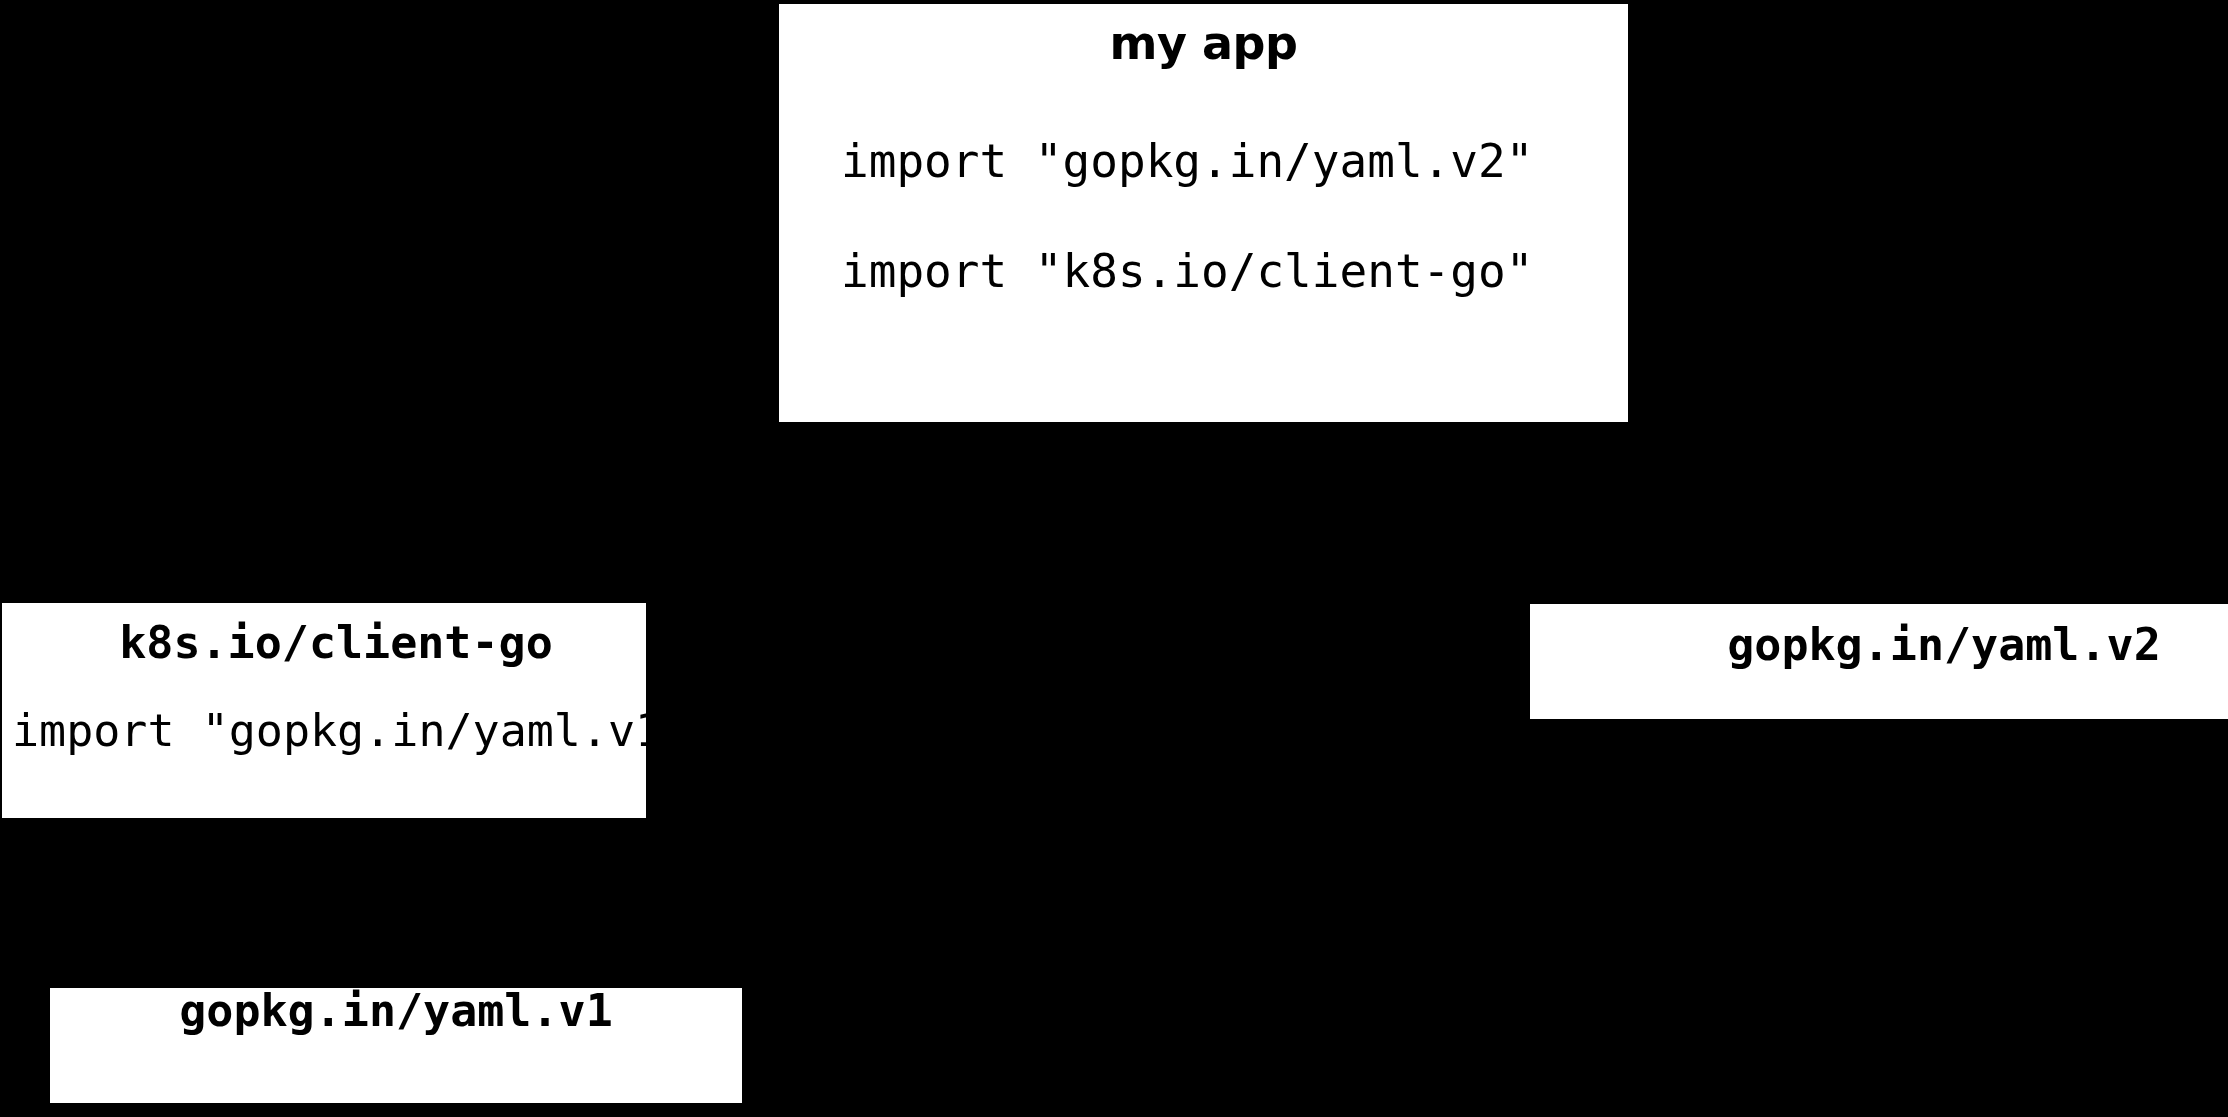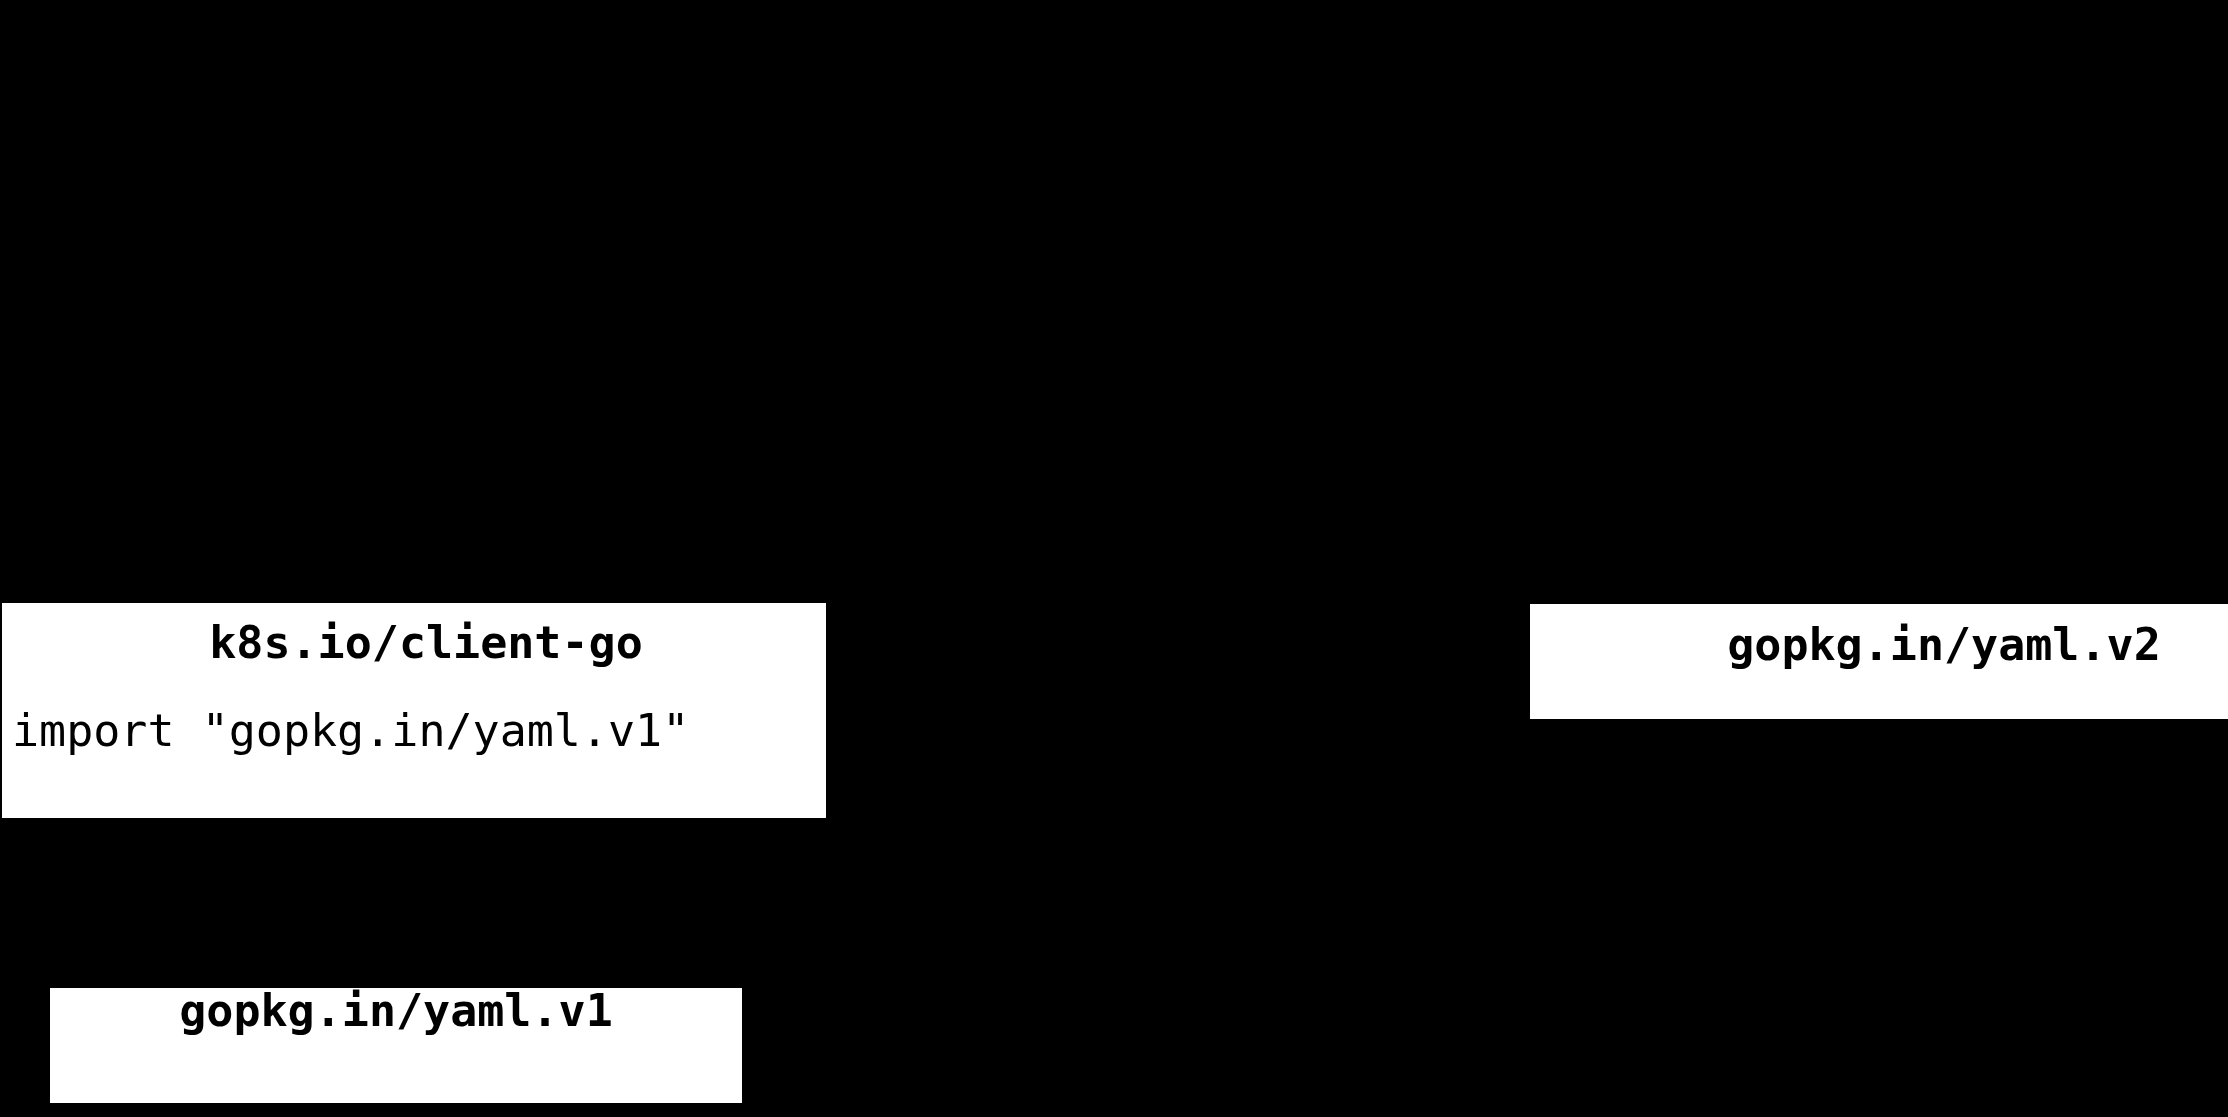--- a/index.html
+++ b/index.html
@@ -59,21 +59,21 @@
     position: absolute;
     left: 62px;
   }
   #myapp-line-0 { top: 134px; }
   #myapp-line-1 { top: 244px; }
 
   
   #node-clientgo {
     left: 2px;
     top: 603px;
-    width: 824px;
+    width: 644px;
     height: 215px;
     padding-left: 24px;
   }
   #node-clientgo .node-title {
     font-size: 45px;
     line-height: 45px;
     padding-top: 17px;
   }
   #node-clientgo .node-line {
     font-size: 45px;
@@ -125,20 +125,25 @@
 
   <svg class="edge-layer" viewBox="0 0 2228 1117" width="2228" height="1117">
 
     <path d="M 1597 158 Q 1614 160 1628 172" stroke="#000000" stroke-width="5" fill="none" stroke-linecap="round"></path>
 
     <path d="M 781 277 L 822 277" stroke="#000000" stroke-width="5" fill="none" stroke-linecap="round"></path>
 
     <path d="M 772 725 L 786 730" stroke="#000000" stroke-width="5" fill="none" stroke-linecap="round"></path>
   </svg>
 
+  <div class="node" id="node-myapp">
+    <div class="node-title title-sans">my app</div>
+    <div class="node-line" id="myapp-line-0">import "gopkg.in/yaml.v2"</div>
+    <div class="node-line" id="myapp-line-1">import "k8s.io/client-go"</div>
+  </div>
 
   <div class="node" id="node-clientgo">
     <div class="node-title title-mono">k8s.io/client-go</div>
     <div class="node-line">import "gopkg.in/yaml.v1"</div>
   </div>
 
   <div class="node" id="node-yamlv2">
     <div class="node-title title-mono">gopkg.in/yaml.v2</div>
   </div>
 

